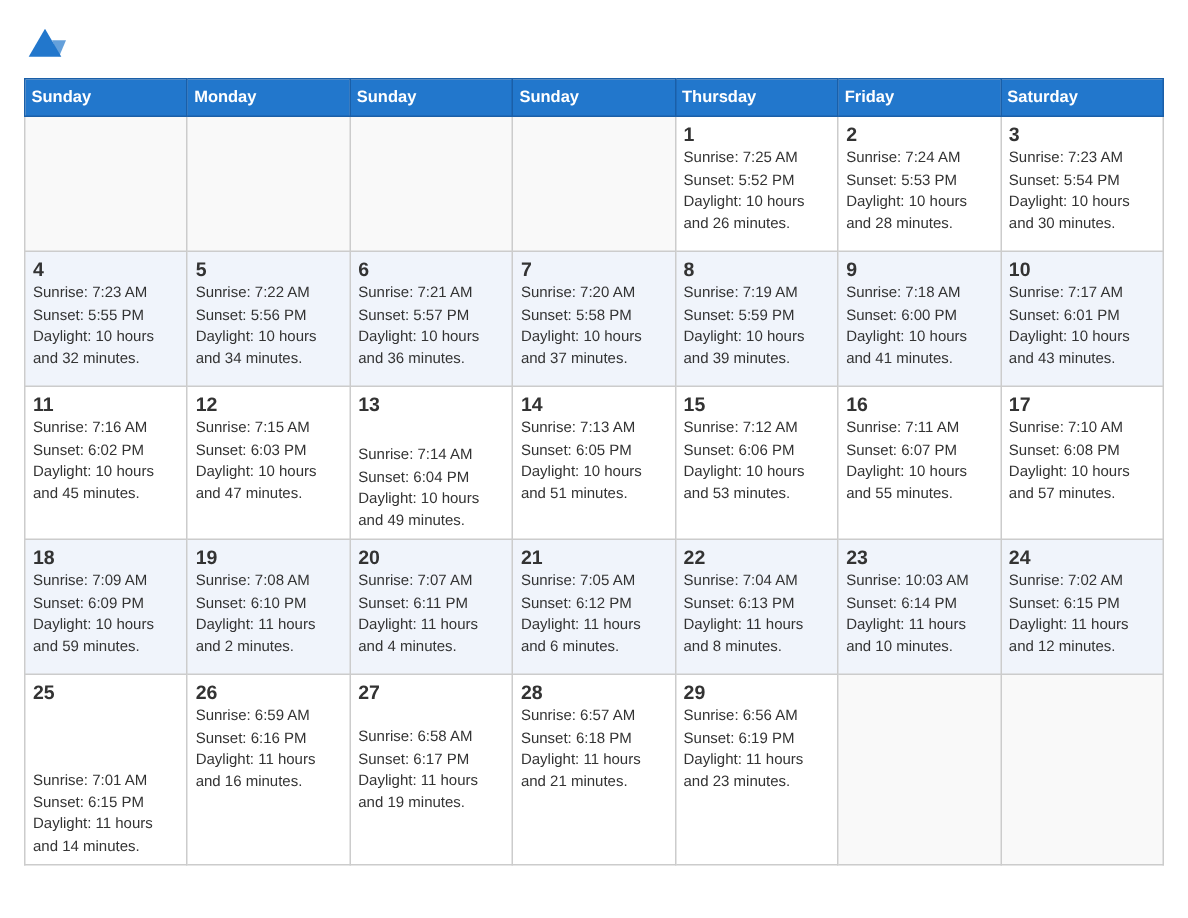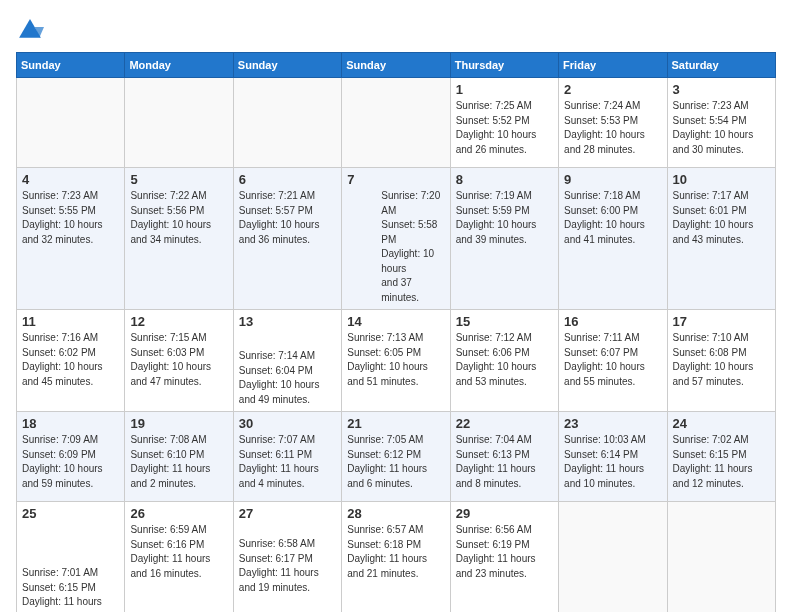--- a/index.html
+++ b/index.html
@@ -168,21 +168,21 @@
         </td>
         <td>
           <span class="day-num">6</span>
           <div class="day-info" style="white-space: pre-line;">Sunrise: 7:21 AM
 Sunset: 5:57 PM
 Daylight: 10 hours
 and 36 minutes.</div>
         </td>
         <td>
           <span class="day-num">7</span>
-          <div class="day-info" style="white-space: pre-line; margin-left: 34px;">Sunrise: 7:20 AM
+          <div class="day-info" style="white-space: pre-line;">Sunrise: 7:20 AM
 Sunset: 5:58 PM
 Daylight: 10 hours
 and 37 minutes.</div>
         </td>
         <td>
           <span class="day-num">8</span>
           <div class="day-info" style="white-space: pre-line;">Sunrise: 7:19 AM
 Sunset: 5:59 PM
 Daylight: 10 hours
 and 39 minutes.</div>
@@ -262,21 +262,21 @@
 and 59 minutes.</div>
         </td>
         <td>
           <span class="day-num">19</span>
           <div class="day-info" style="white-space: pre-line;">Sunrise: 7:08 AM
 Sunset: 6:10 PM
 Daylight: 11 hours
 and 2 minutes.</div>
         </td>
         <td>
-          <span class="day-num">30</span>
+          <span class="day-num">20</span>
           <div class="day-info" style="white-space: pre-line;">Sunrise: 7:07 AM
 Sunset: 6:11 PM
 Daylight: 11 hours
 and 4 minutes.</div>
         </td>
         <td>
           <span class="day-num">21</span>
           <div class="day-info" style="white-space: pre-line;">Sunrise: 7:05 AM
 Sunset: 6:12 PM
 Daylight: 11 hours

